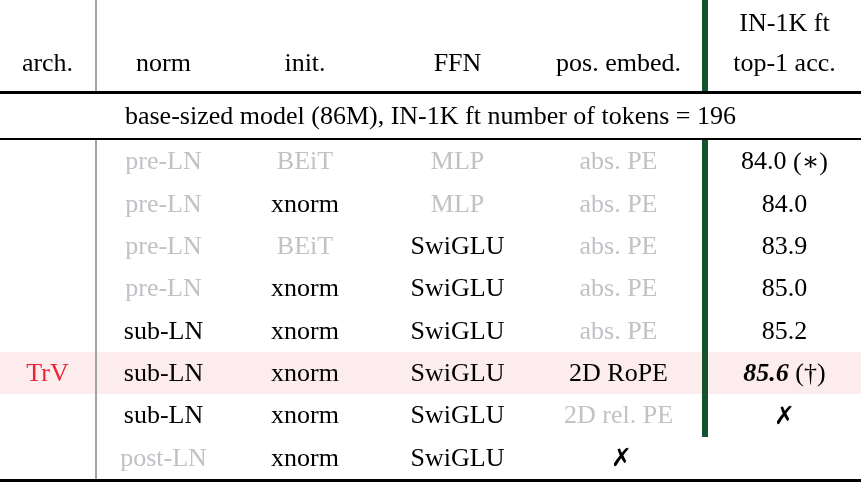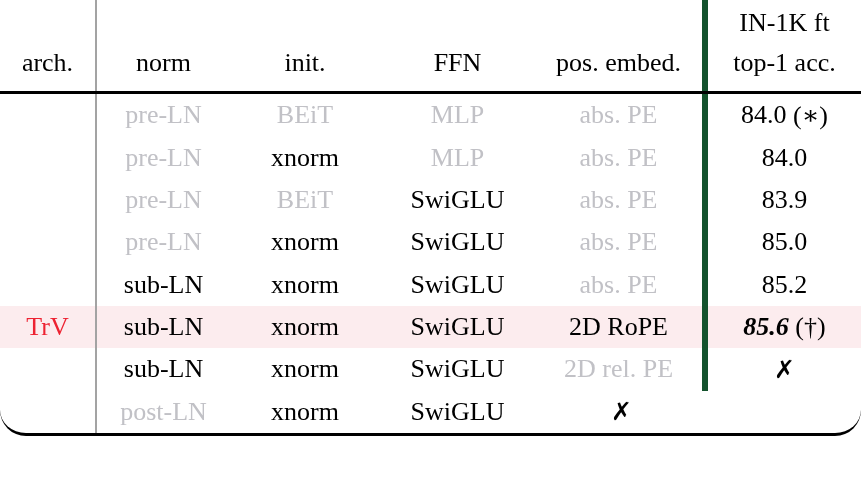--- a/index.html
+++ b/index.html
@@ -22,21 +22,21 @@
   }
   
   .c0{border-right:2px solid #a3a3a3;}
   .c4{border-right:6px solid #14532d;}
   
   .span-row{
     height:44px;border-bottom:2px solid #000;
     display:flex;align-items:center;justify-content:center;
   }
   
-  .tbody{height:339px;border-bottom:3px solid #000;border-radius:26px;}
+  .tbody{height:339px;border-bottom:3px solid #000;}
   .tbody .row{height:calc(339px / 8);}
   .tbody .cell{
     display:flex;align-items:center;justify-content:center;
     height:100%;
   }
   .dim{color:var(--dim,#c1c1c6);}
   .hl{background:var(--hl,#fcecee);}
   .red{color:var(--red,#ed2332);font-weight:normal;}
   .bold{font-weight:bold;font-style:italic;}
   .cross{
@@ -54,20 +54,21 @@
     <div class="cell c1">norm</div>
     <div class="cell c2">init.</div>
     <div class="cell c3">FFN</div>
     <div class="cell c4">pos. embed.</div>
     <div class="cell c5">
       <div>IN-1K ft</div>
       <div>top-1 acc.</div>
     </div>
   </div>
 
+  <div class="span-row">base-sized model (86M), IN-1K ft number of tokens = 196</div>
 
   <div class="tbody">
       <div class="row">
         <div class="cell c0"></div>
         <div class="cell c1 dim">pre-LN</div>
         <div class="cell c2 dim">BEiT</div>
         <div class="cell c3 dim">MLP</div>
         <div class="cell c4 dim">abs. PE</div>
         <div class="cell c5">
           <span class="">84.0</span>

